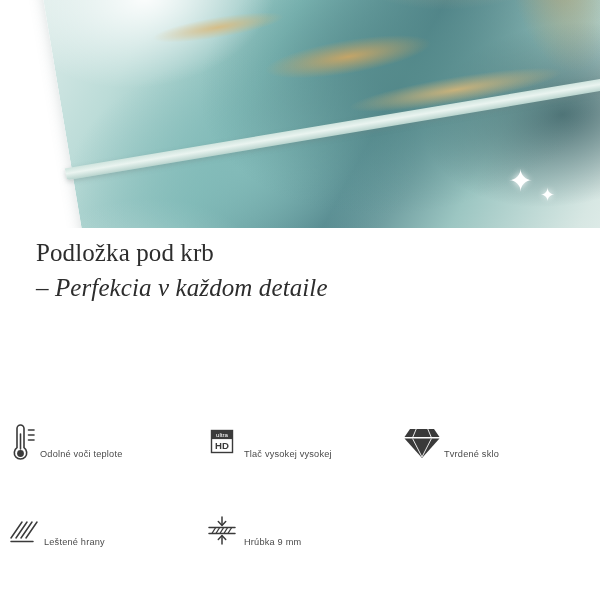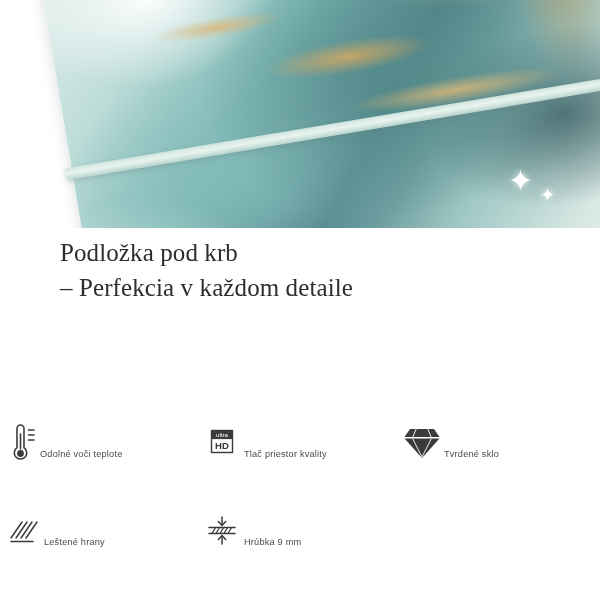--- a/index.html
+++ b/index.html
@@ -82,33 +82,32 @@
   }
   .sparkle.s1 { left: 508px; top: 166px; font-size: 30px; }
   .sparkle.s2 { left: 540px; top: 186px; font-size: 18px; }
 
   
   .content {
     position: absolute;
     left: 0;
     top: 228px;
     width: 508px;
-    margin-left: 24px;
   }
   .headline {
     margin: 0;
     padding: 8px 36px 0 36px;
     font-family: "Liberation Serif", serif;
     font-size: 25px;
     line-height: 1.38;
     font-weight: 400;
     color: #2d2d2d;
     letter-spacing: 0.1px;
   }
-  .headline .l2 { display: block; }
+  .headline .l2 { display: block; font-style: italic; }
   .paragraph {
     margin: 0;
     padding: 16px 36px 0 36px;
     font-size: 11.4px;
     line-height: 2.0;
     color: #3b3b3b;
   }
 
   
   .features {
@@ -182,21 +181,21 @@
 
     <div class="feature">
       <div class="feature-icon">
         <svg width="44" height="42" viewBox="0 0 44 42">
           <rect x="11.5" y="8.5" width="21" height="22" fill="none" stroke="#3a3a3a" stroke-width="1.4"></rect>
           <rect x="11.5" y="8.5" width="21" height="8.6" fill="#3a3a3a"></rect>
           <text x="22" y="15.4" font-family="Liberation Sans, sans-serif" font-size="6.2" fill="#ffffff" text-anchor="middle">ultra</text>
           <text x="22" y="27" font-family="Liberation Sans, sans-serif" font-size="9.6" font-weight="bold" fill="#3a3a3a" text-anchor="middle">HD</text>
         </svg>
       </div>
-      <div class="feature-label">Tlač priestor kvality</div>
+      <div class="feature-label">Tlač vysokej vysokej</div>
     </div>
 
 
     <div class="feature">
       <div class="feature-icon">
         <svg width="44" height="40" viewBox="0 0 44 40">
           <g fill="#3a3a3a">
             <path d="M22 35 L4.5 15.5 H39.5 Z"></path>
             <path d="M10 6 H34 L39.5 14 H4.5 Z"></path>
           </g>

